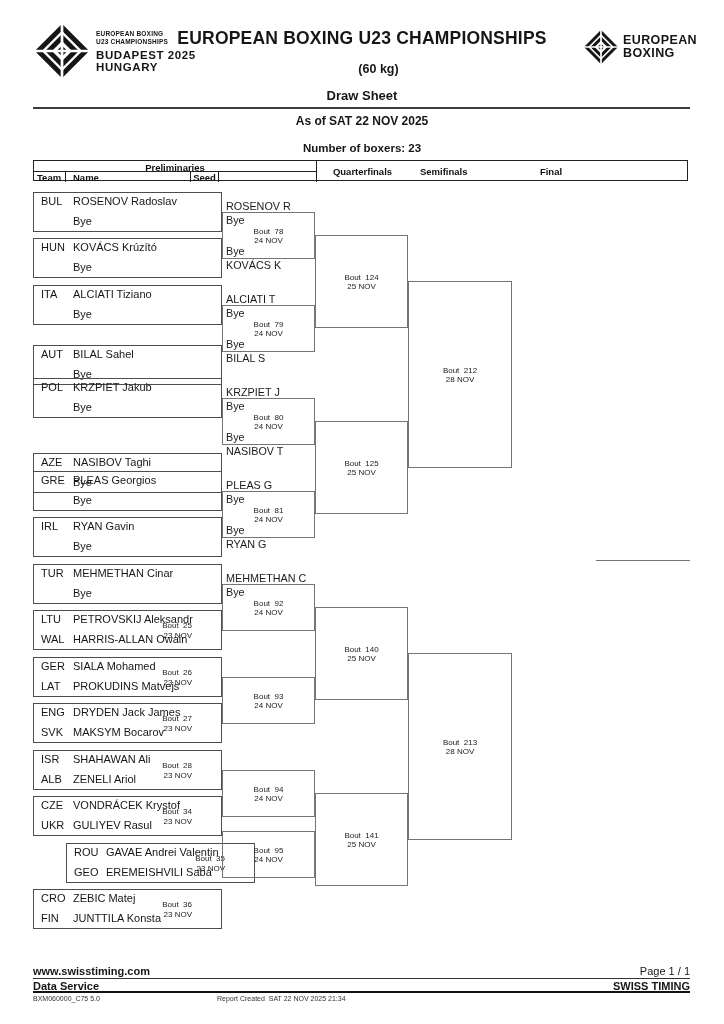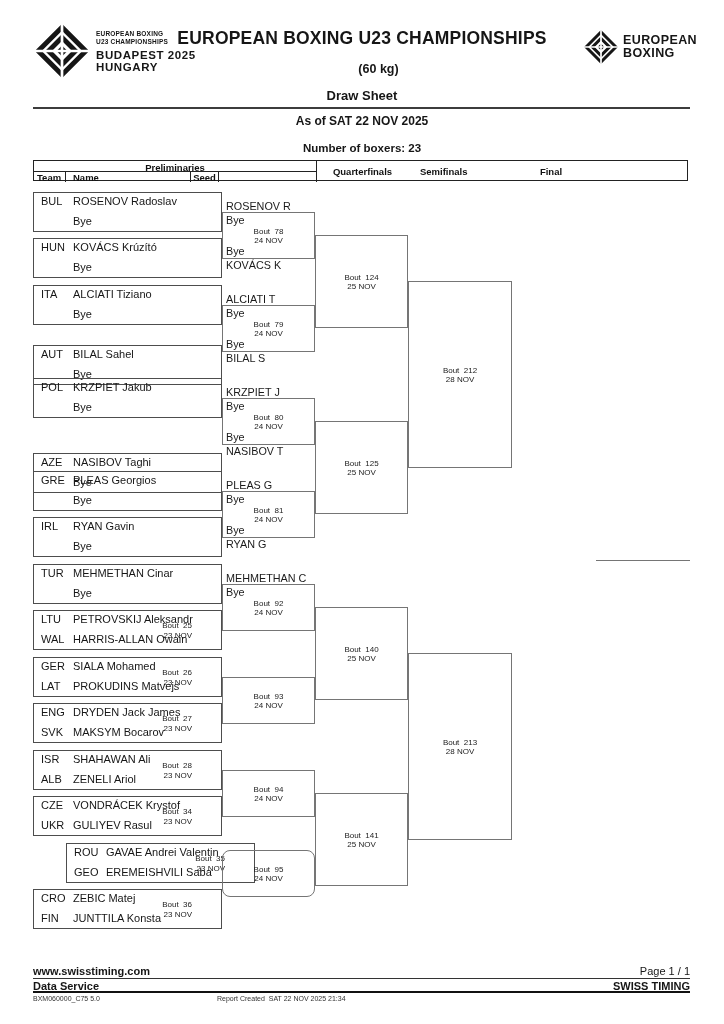--- a/index.html
+++ b/index.html
@@ -366,21 +366,21 @@
         <div class="pre">Bout  93</div>
         <div>24 NOV</div>
       </div>
   </div>
   <div class="abs b2 obox" style="top:770px;">
     <div class="boutlbl">
         <div class="pre">Bout  94</div>
         <div>24 NOV</div>
       </div>
   </div>
-  <div class="abs b2 obox" style="top:850px;border-radius:8px;">
+  <div class="abs b2 obox" style="top:831px;">
     <div class="boutlbl">
         <div class="pre">Bout  95</div>
         <div>24 NOV</div>
       </div>
   </div>
 
   <div class="abs qf obox" style="top:235px;">
     <div class="boutlbl">
         <div class="pre">Bout  124</div>
         <div>25 NOV</div>

